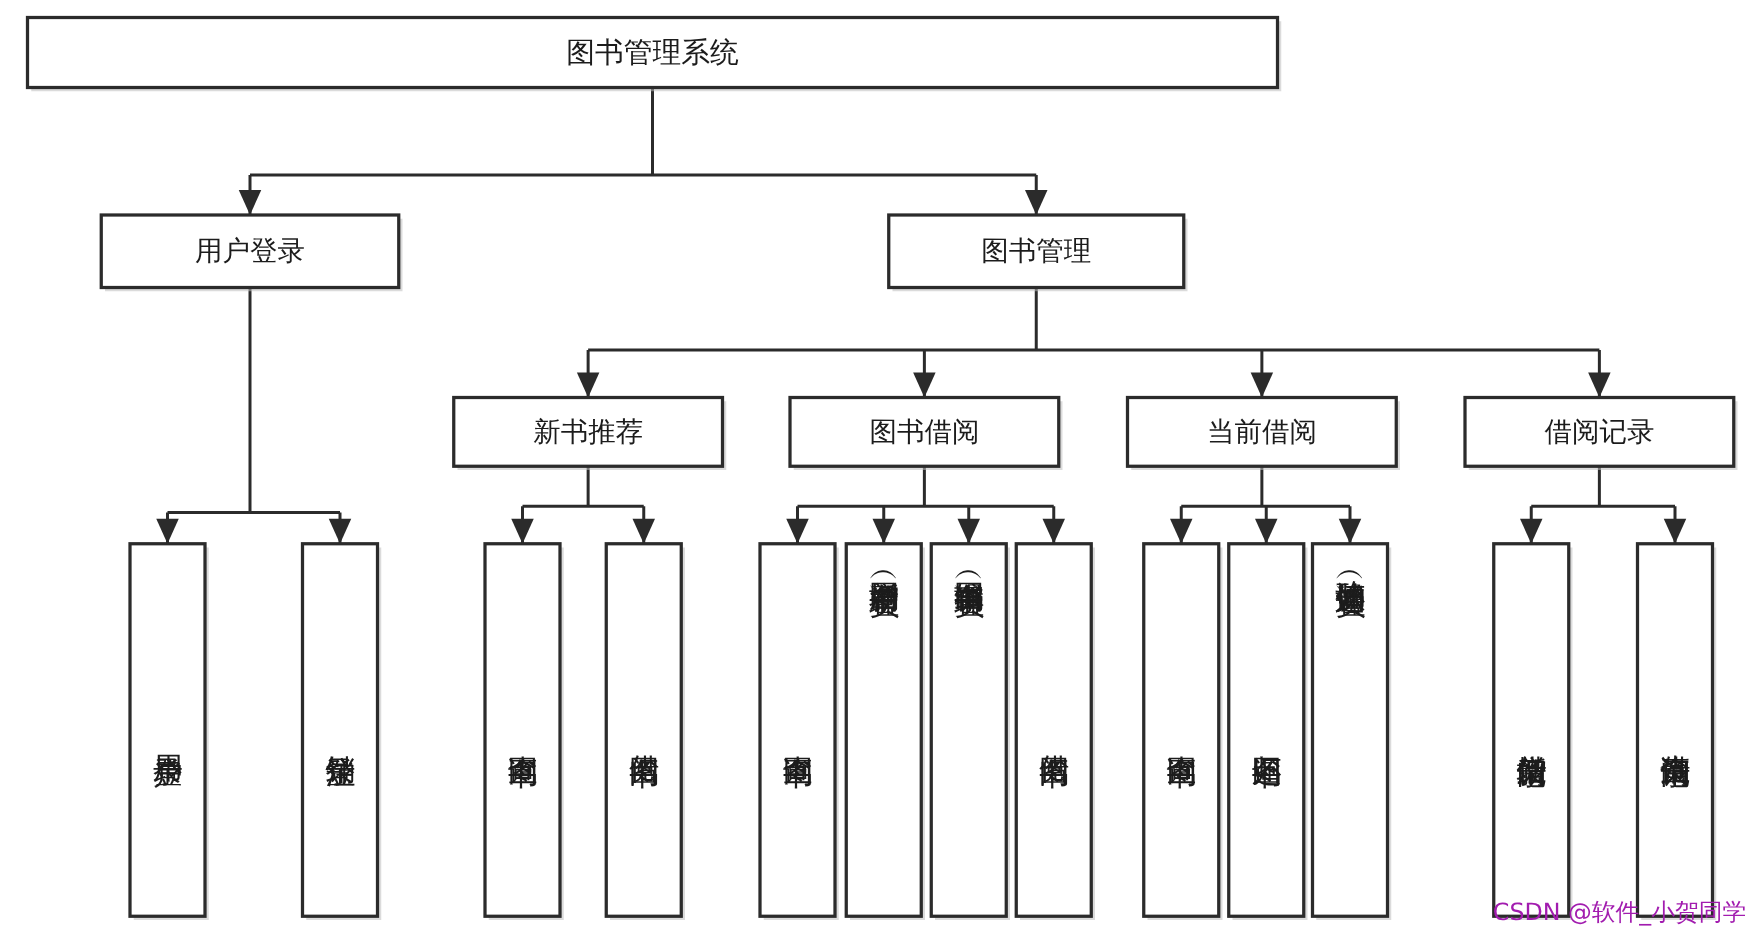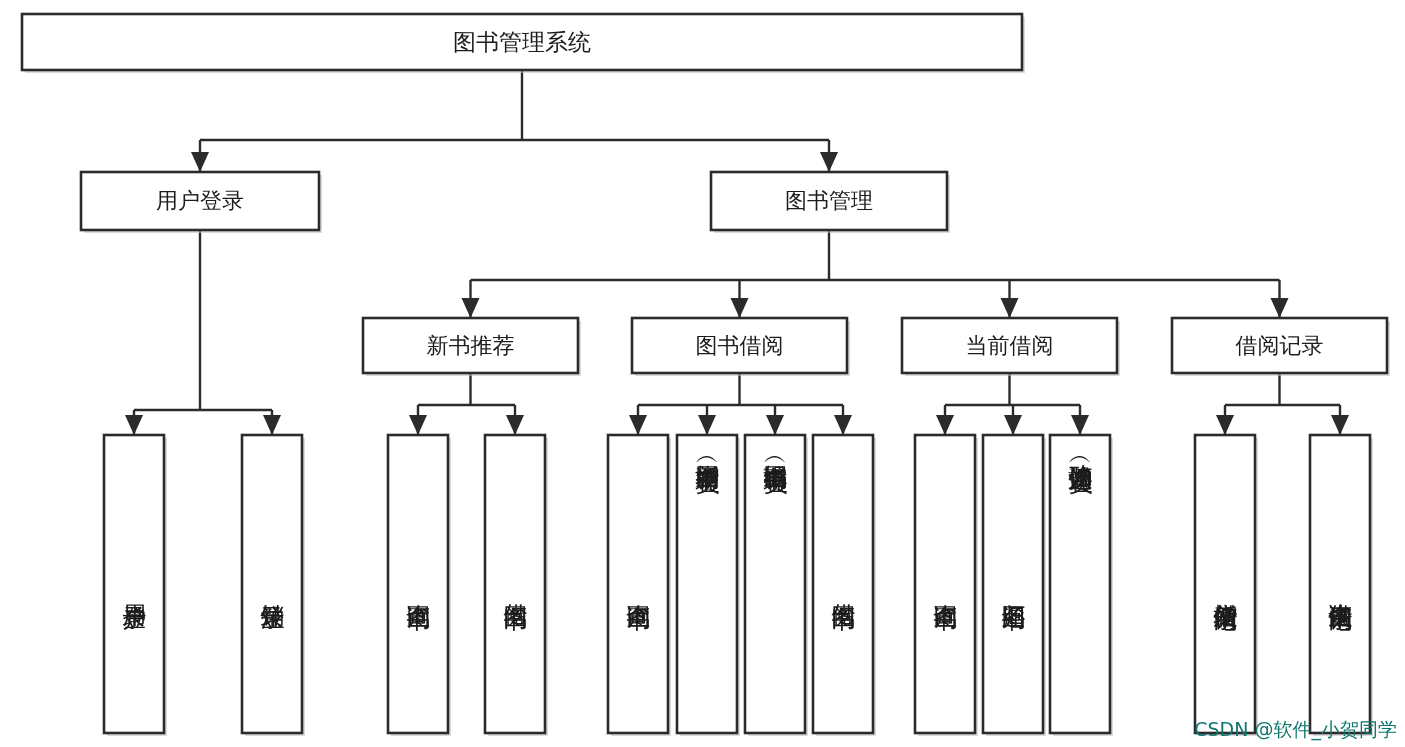--- a/index.html
+++ b/index.html
@@ -75,21 +75,21 @@
     color: #1c1c1c;
     letter-spacing: 1px;
     white-space: nowrap;
   }
   .watermark {
     position: absolute;
     right: 8px;
     bottom: 4px;
     font-family: "DejaVu Sans", "Liberation Sans", sans-serif;
     font-size: 19px;
-    color: #0f766e;
+    color: #a21caf;
     white-space: nowrap;
   }
 </style>
 </head>
 <body>
 
 <div id="diagram-root">
 
   <svg class="diagram-canvas" viewBox="0 0 1405 747">
     <g id="connectors-layer">

